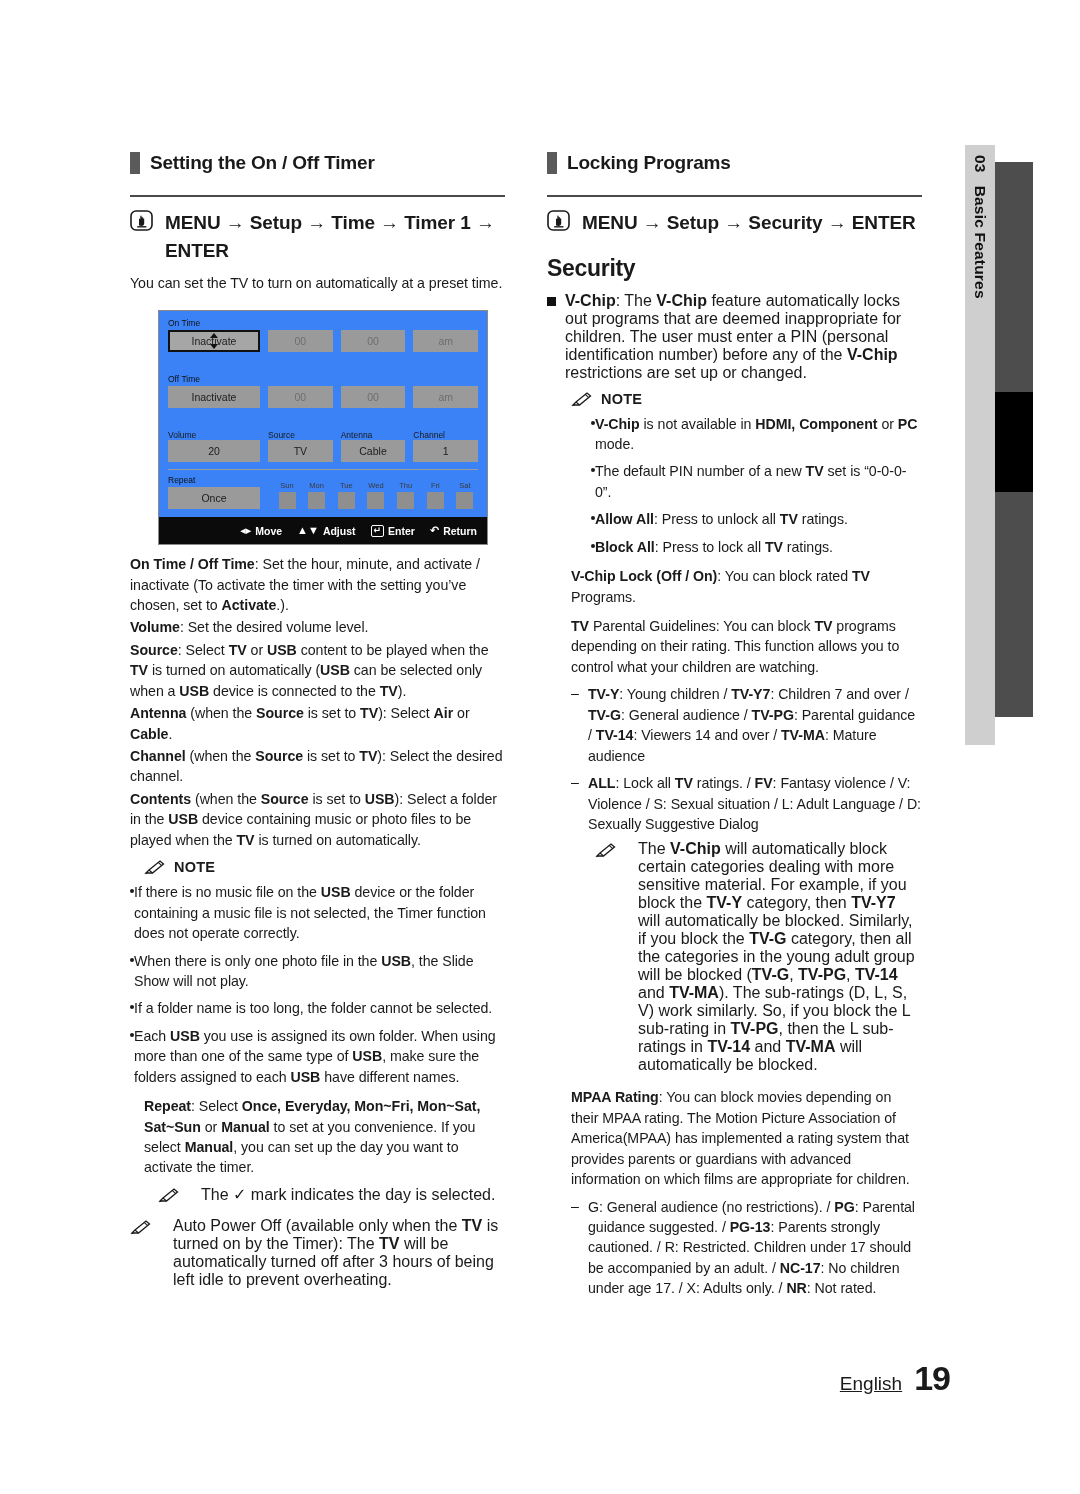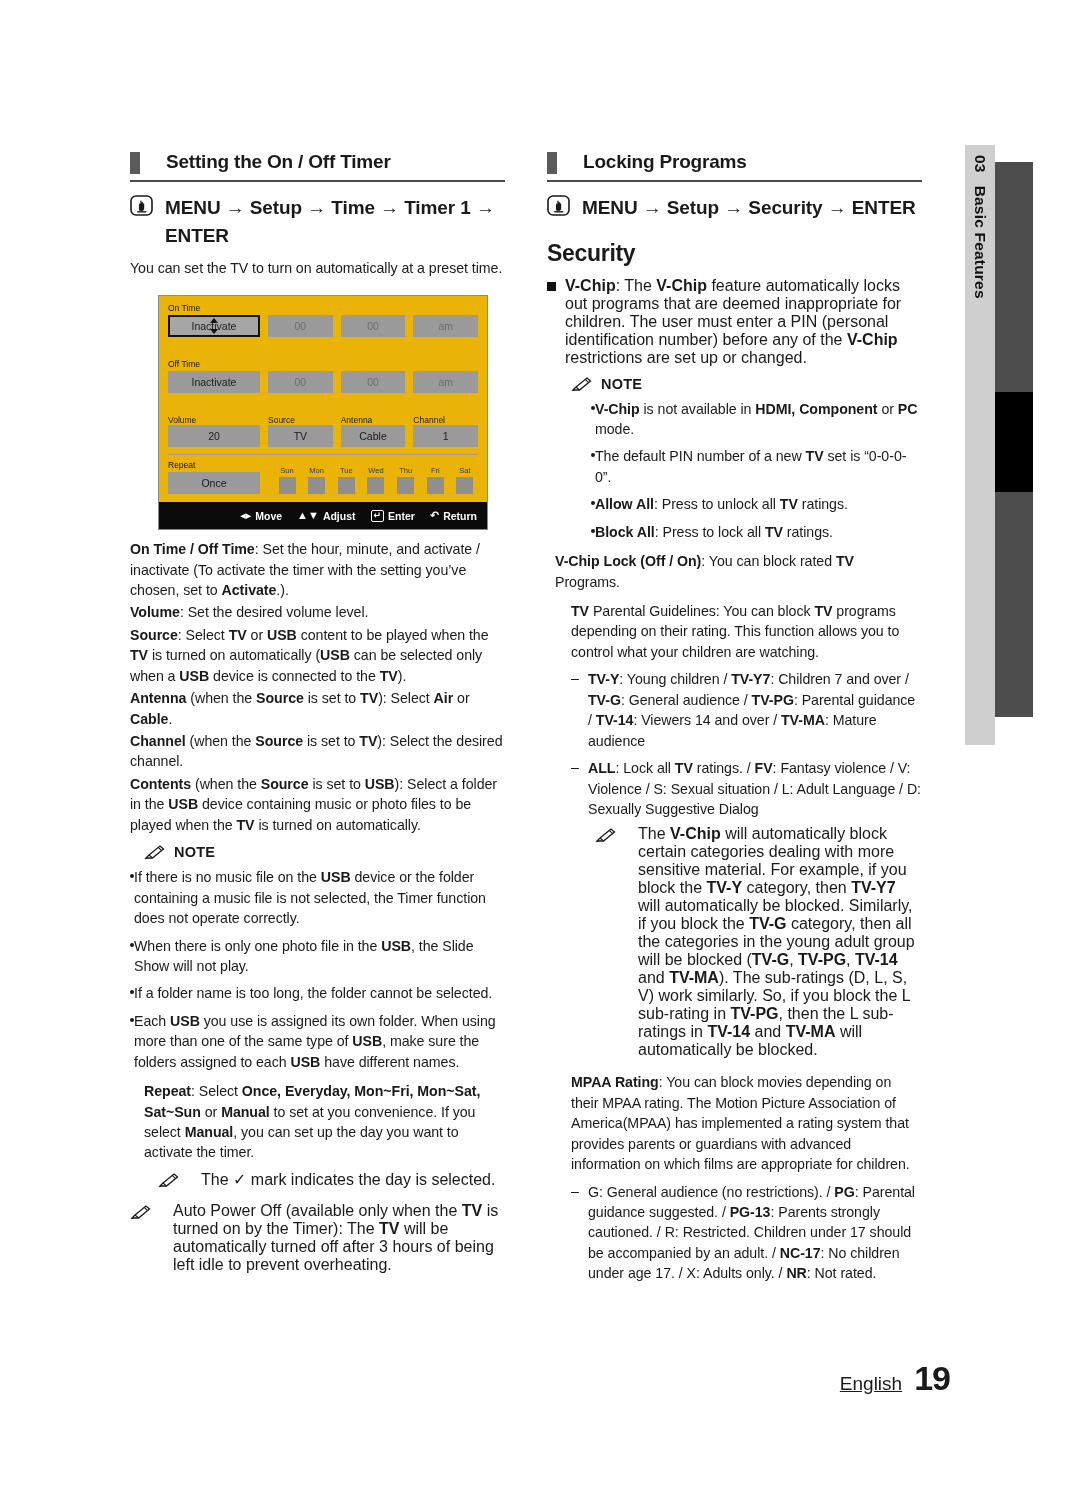--- a/index.html
+++ b/index.html
@@ -24,21 +24,21 @@
   }
   .sidebar-dark{position:absolute;left:995px;top:162px;width:38px;height:555px;background:#4d4d4d;}
   .sidebar-black{position:absolute;left:995px;top:392px;width:38px;height:100px;background:#000;}
 
   
   .col{position:absolute;top:152px;width:375px;}
   .col-left{left:130px;}
   .col-right{left:547px;}
 
   
-  .sec-head{display:flex;align-items:flex-start;gap:26px;border-bottom:2px solid #4a4a4a;padding-bottom:5px;}
+  .sec-head{display:flex;align-items:center;gap:10px;border-bottom:2px solid #4a4a4a;padding-bottom:20px;}
   .sec-head .bar{width:10px;height:22px;background:#5a5a5a;display:block;flex:0 0 auto;margin-bottom:1px;}
   .sec-head h2{margin:0;font-size:19px;font-weight:bold;line-height:1.1;letter-spacing:-.2px;}
 
   h3.sub{font-size:23px;font-weight:bold;margin:18px 0 10px 0;letter-spacing:-.3px;}
 
   
   .pathrow{display:flex;gap:12px;align-items:flex-start;margin-top:12px;}
   .press-icon{flex:0 0 auto;width:23px;height:21px;margin-top:1px;}
   .pathtxt{font-size:19px;font-weight:bold;line-height:1.45;letter-spacing:-.1px;}
 
@@ -72,21 +72,21 @@
   ul.dash>li>.dt{flex:1;}
 
   .noteline{display:flex;gap:21px;margin-top:7px;}
   .noteline .pencil{margin-top:2px;}
   .noteline .nt{flex:1;}
 
   
   .osd{position:relative;width:330px;margin:16px 0 0 28px;border:1px solid #8a8a8a;box-sizing:border-box;background:#c8c8c8;}
   .osd-title{height:34px;background:linear-gradient(180deg,#4a4a4a 0%,#2b2b2b 22%,#000 60%,#151515 100%);
     color:#fff;font-size:16px;font-weight:bold;display:flex;align-items:center;justify-content:center;letter-spacing:.2px;}
-  .osd-body{background:#eab308;padding:7px 9px 8px 9px;}
+  .osd-body{background:#3b82f6;padding:7px 9px 8px 9px;}
   .osd-lab{font-size:8.5px;color:#111;line-height:1.2;margin-bottom:2px;font-weight:normal;}
   .osd-row{display:flex;gap:8px;}
   .cell{background:#9a9a9a;height:22px;display:flex;align-items:center;justify-content:center;
     font-size:10.5px;color:#1c1c1c;position:relative;}
   .cell.dim{color:#6e6e6e;}
   .c1{flex:0 0 92px;} .c2{flex:1;}
   .cell.sel{border:2px solid #111;background:#a6a6a6;box-sizing:border-box;}
   .cell.sel .ar{position:absolute;left:50%;transform:translateX(-50%);width:0;height:0;
     border-left:4px solid transparent;border-right:4px solid transparent;}
   .cell.sel .ar.up{top:1px;border-bottom:5px solid #111;}
@@ -354,21 +354,21 @@
       <li>
           <span class="bd"></span>
           <span class="bt"><b>Allow All</b>: Press to unlock all <b>TV</b> ratings.</span>
         </li>
       <li>
           <span class="bd"></span>
           <span class="bt"><b>Block All</b>: Press to lock all <b>TV</b> ratings.</span>
         </li>
     </ul>
 
-    <p class="para" style="margin-left:8px;"><b>V-Chip Lock (Off / On)</b>: You can block rated <b>TV</b> Programs.</p>
+    <p class="para" style="margin-left:24px;"><b>V-Chip Lock (Off / On)</b>: You can block rated <b>TV</b> Programs.</p>
     <p class="para" style="margin-left:24px;"><b>TV</b> Parental Guidelines: You can block <b>TV</b> programs depending on their rating. This function allows you to control what your children are watching.</p>
 
     <ul class="dash" style="margin-left:24px;">
       <li>
           <span class="dm">–</span>
           <span class="dt"><b>TV-Y</b>: Young children / <b>TV-Y7</b>: Children 7 and over / <b>TV-G</b>: General audience / <b>TV-PG</b>: Parental guidance / <b>TV-14</b>: Viewers 14 and over / <b>TV-MA</b>: Mature audience</span>
         </li>
       <li>
           <span class="dm">–</span>
           <span class="dt"><b>ALL</b>: Lock all <b>TV</b> ratings. / <b>FV</b>: Fantasy violence / V: Violence / S: Sexual situation / L: Adult Language / D: Sexually Suggestive Dialog</span>

